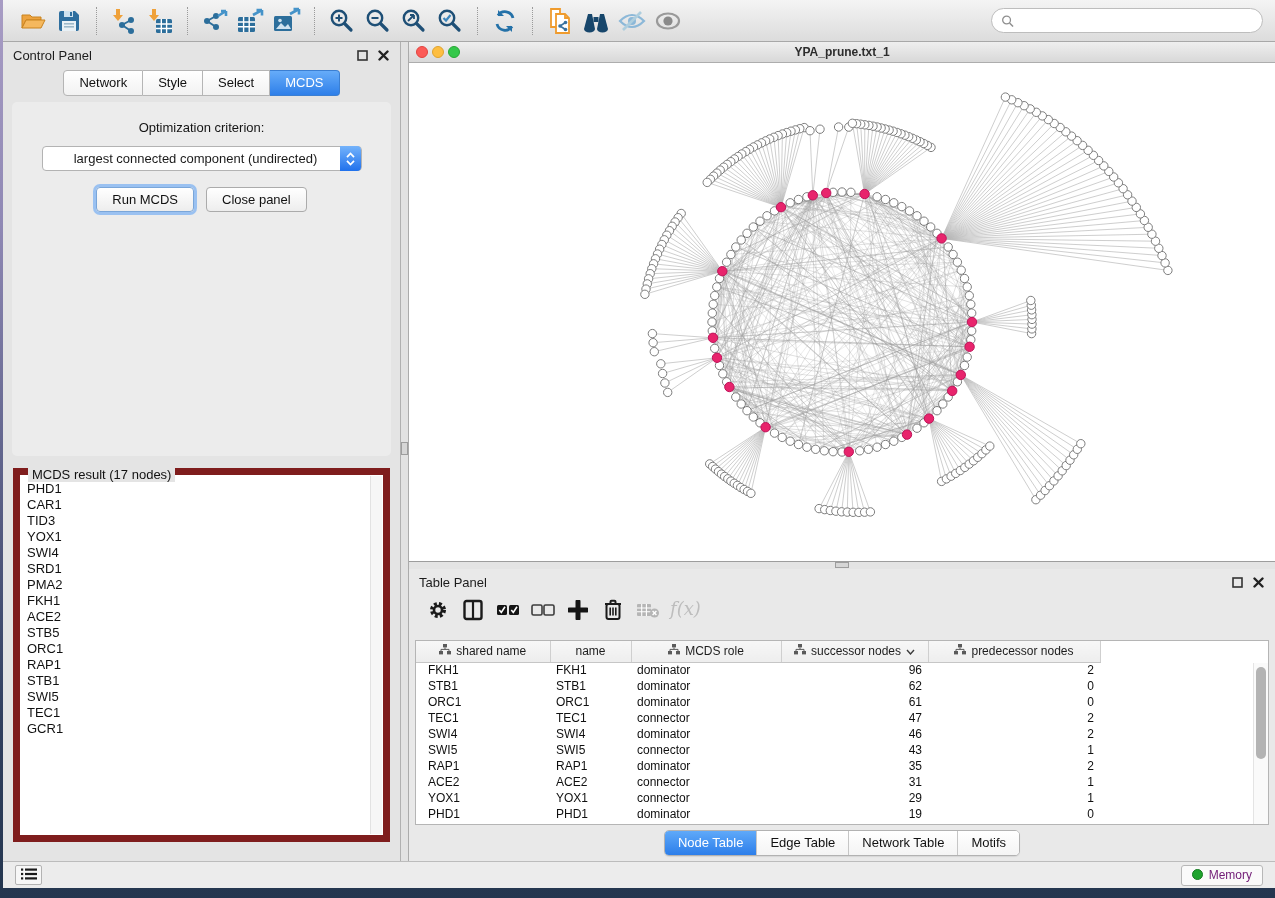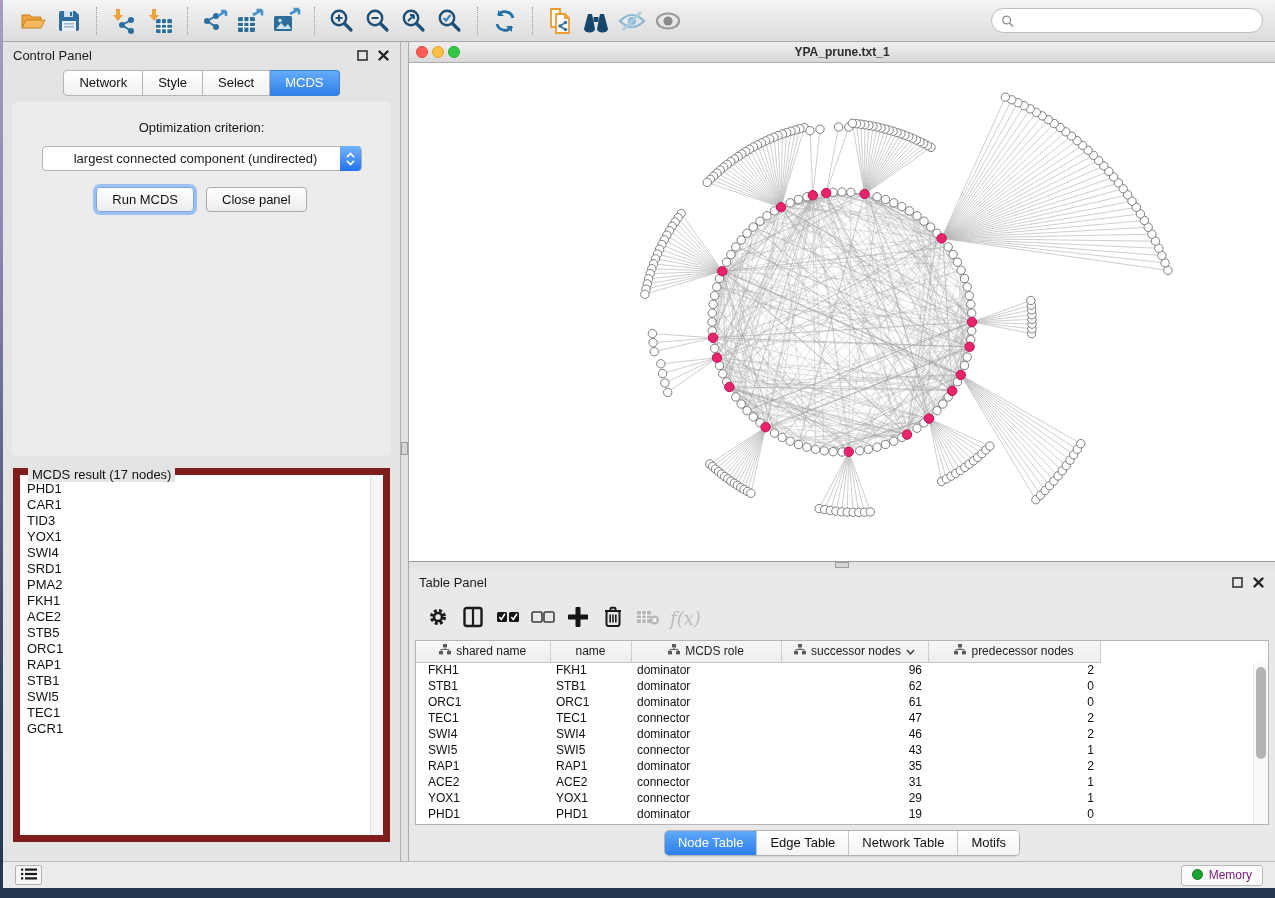--- a/index.html
+++ b/index.html
@@ -60,21 +60,21 @@
   .tl.green { background:#34c84a; border:1px solid #26a734; }
   .win-title { position:absolute; left:0; right:0; text-align:center; font-size:12px; font-weight:bold; color:#2d2d2d; }
   .net-canvas { flex:1; background:#fff; position:relative; overflow:hidden; }
   .net-canvas svg { position:absolute; inset:0; }
 
   .h-splitter { height:7px; flex:none; background:#e4e4e4; position:relative; }
   .h-splitter .handle { position:absolute; top:0; left:50%; margin-left:-7px; width:14px; height:6px; background:#d6d6d6; border:1px solid #9d9d9d; }
 
   
   .table-panel { flex:1; display:flex; flex-direction:column; min-height:0; background:#e9e9e9; }
-  .tp-toolbar { flex:none; height:40px; margin:3px 6px 0; display:flex; align-items:center; gap:9px; padding:0 10px; }
+  .tp-toolbar { flex:none; height:40px; margin:3px 6px 0; display:flex; gap:9px; padding:0 10px; }
   .tp-ic { display:flex; align-items:center; justify-content:center; width:26px; height:26px; }
   .fx-label { font-size:18px; font-style:italic; font-family:"DejaVu Serif", serif; color:#bdbdbd; }
   .table-wrap { flex:1; margin:2px 6px 0; background:#fff; border:1px solid #b5b5b5; position:relative; overflow:hidden; min-height:0; }
   table.node-table { border-collapse:collapse; table-layout:fixed; width:684px; }
   .node-table th { height:21px; background:linear-gradient(#f7f7f7,#ededed); border-right:1px solid #cfcfcf; border-bottom:1px solid #c6c6c6;
     font-weight:normal; font-size:12px; color:#1d1d1d; padding:0 4px; white-space:nowrap; }
   .th-inner { display:flex; align-items:center; gap:5px; justify-content:center; }
   .node-table td { height:16px; font-size:12px; color:#101010; padding:0 6px; white-space:nowrap; overflow:hidden; }
   .node-table td.l { text-align:left; } .node-table td.r { text-align:right; }
   .vscroll { position:absolute; top:22px; bottom:0; right:0; width:15px; background:#fafafa; border-left:1px solid #e4e4e4; }

